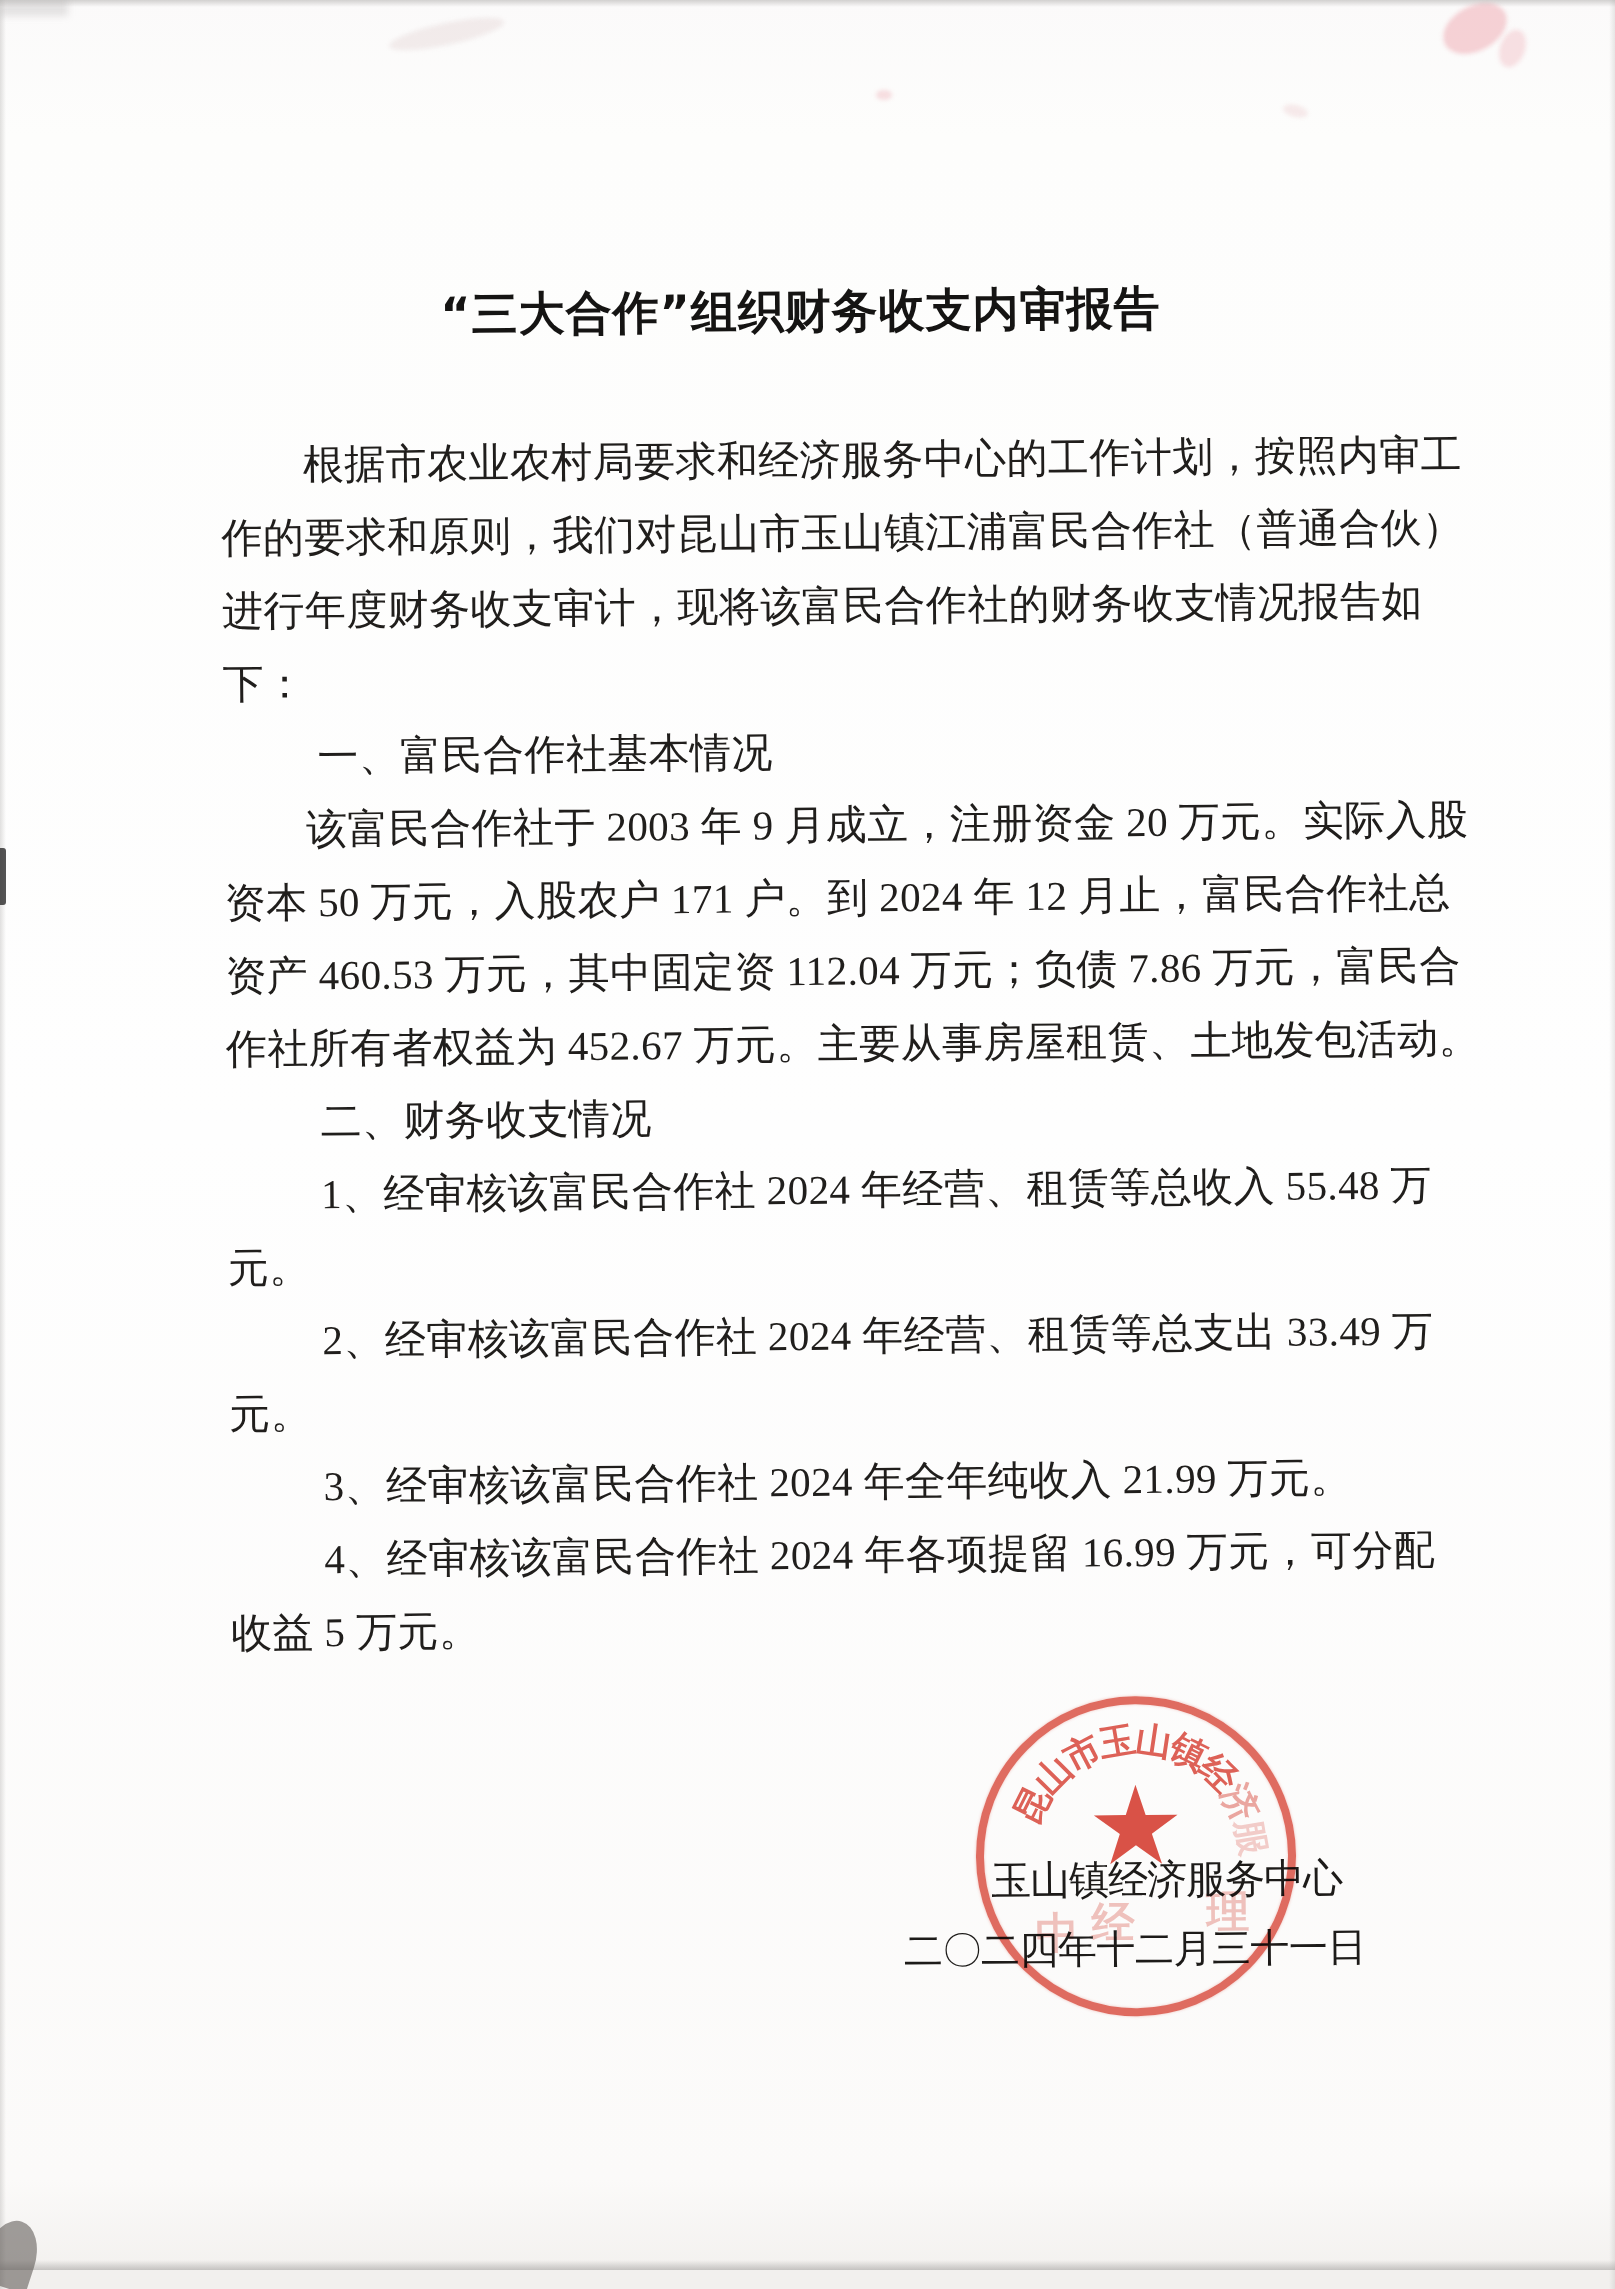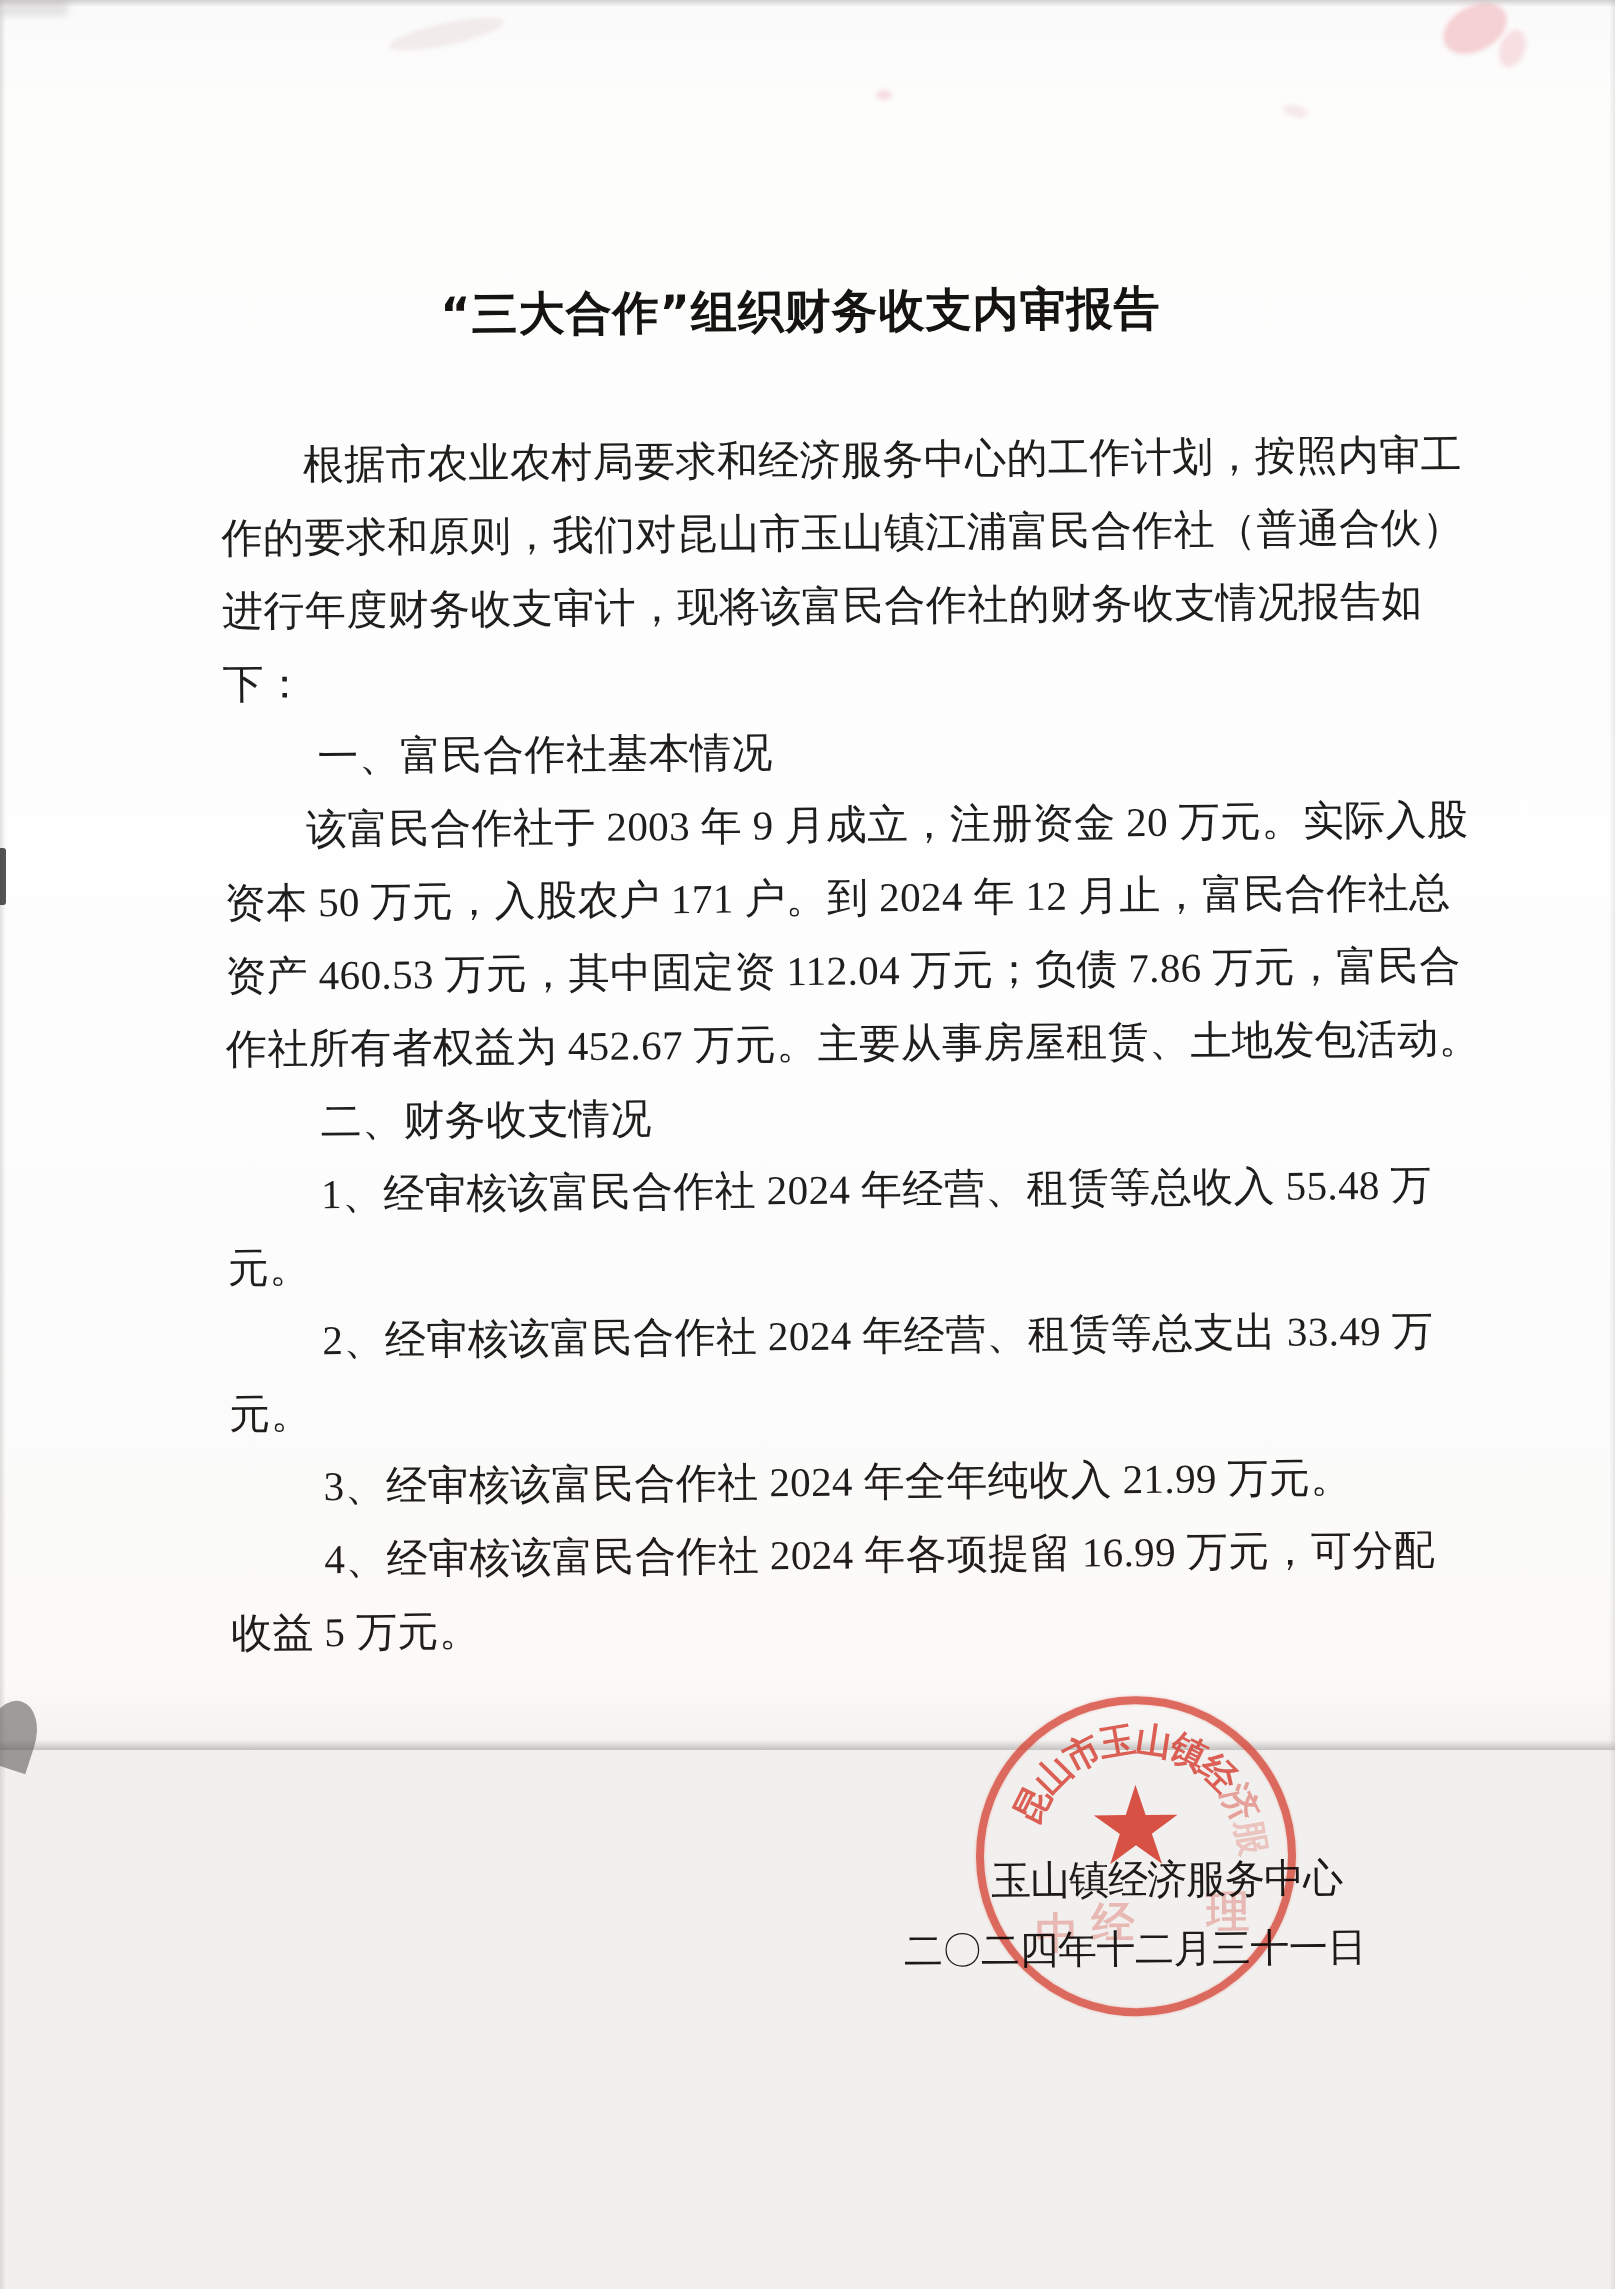--- a/index.html
+++ b/index.html
@@ -2,21 +2,21 @@
 <html><head>
 <meta charset="utf-8">
 <style>
   html,body{margin:0;padding:0;}
   body{
     width:1616px;height:2290px;position:relative;overflow:hidden;
     background:#f2f0ee;
     font-family:"Liberation Serif","DejaVu Serif",serif;
   }
   .page{
-    position:absolute;left:0;top:0;width:1616px;height:1750px;
+    position:absolute;left:0;top:0;width:1616px;height:2270px;
     background:linear-gradient(180deg,#fbfafa 0%,#fdfdfc 6%,#fefefe 50%,#fbfaf9 96%,#f3f1ef 100%);
   }
   
   .edge-top{position:absolute;left:0;top:0;width:1616px;height:6.8px;
     background:linear-gradient(180deg,rgba(160,158,156,.45),rgba(230,228,226,0));}
   .edge-bottom{position:absolute;left:0;bottom:0;width:1616px;height:9.8px;
     background:linear-gradient(0deg,rgba(150,148,146,.5),rgba(230,228,226,0));}
   .edge-left{position:absolute;left:0;top:0;width:5.9px;height:2290px;
     background:linear-gradient(90deg,rgba(170,168,166,.35),rgba(230,228,226,0));}
   .edge-right{position:absolute;right:0;top:0;width:6.8px;height:2290px;

